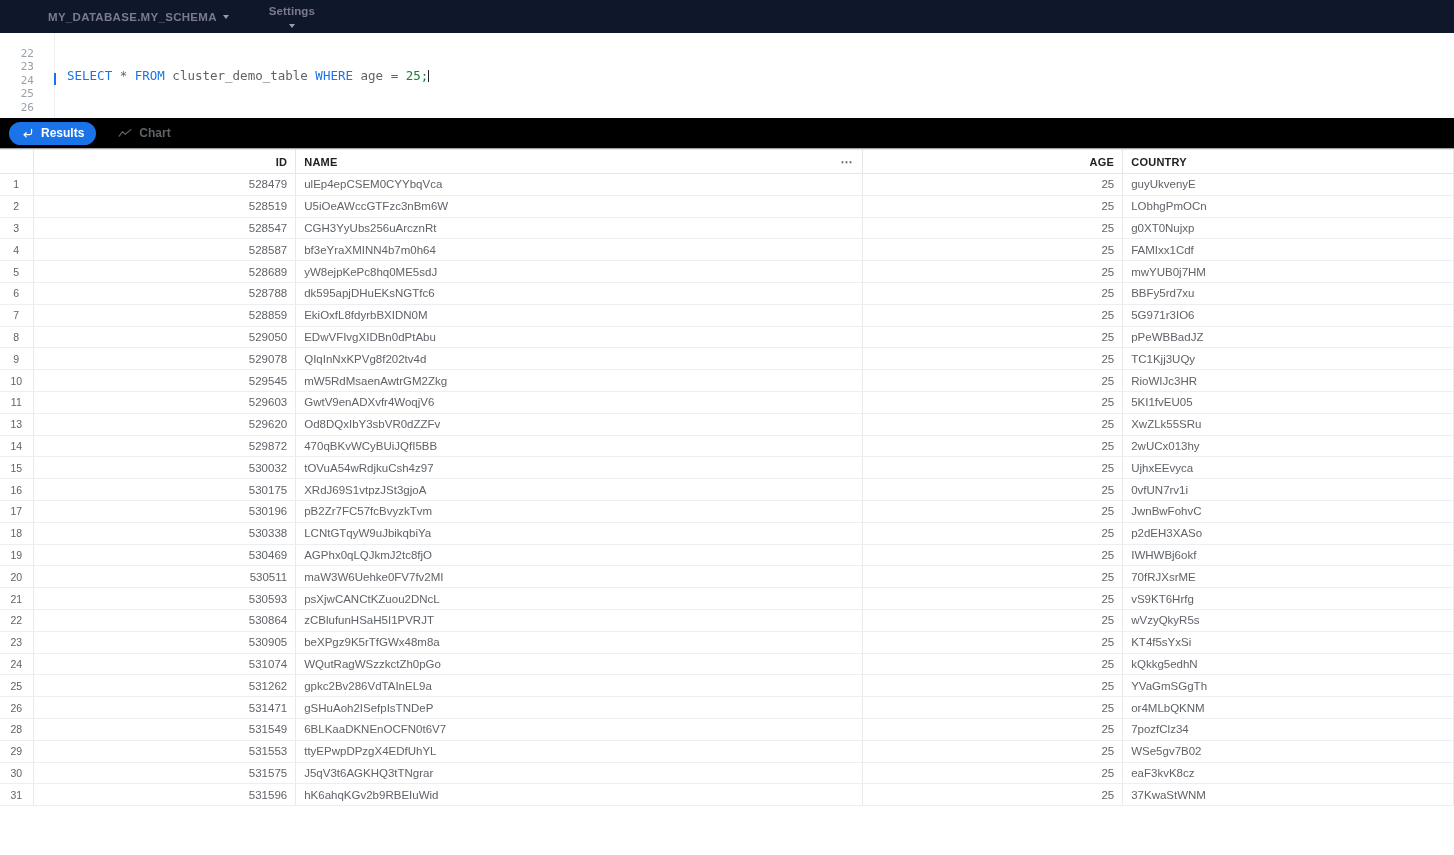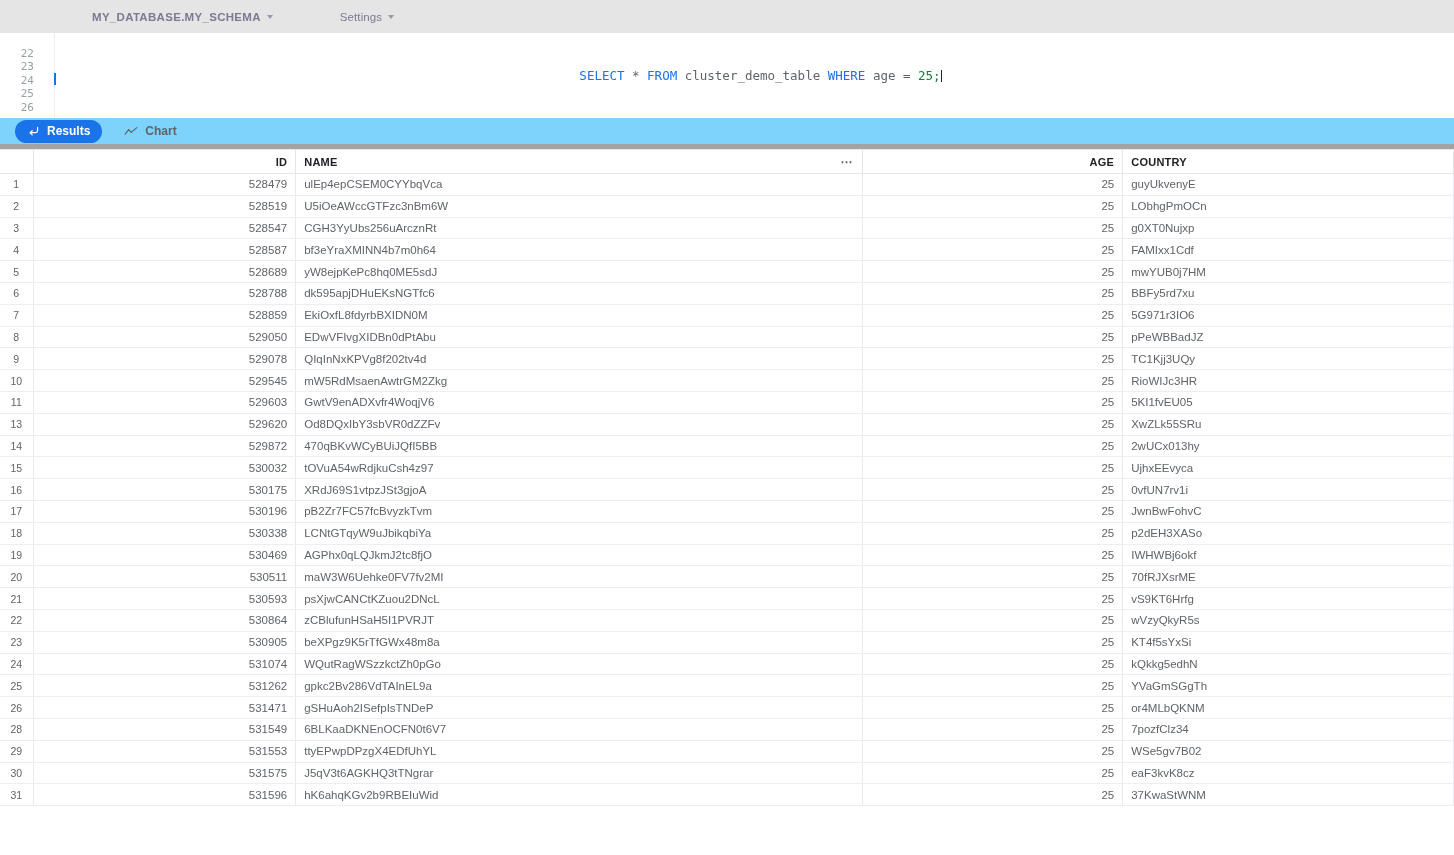--- a/index.html
+++ b/index.html
@@ -9,36 +9,35 @@
     background: #ffffff;
     font-family: "Liberation Sans", sans-serif;
     overflow: hidden;
   }
 
   
   .toolbar {
     height: 33px;
     display: flex;
     align-items: center;
-    padding-left: 92px;
-    background: #e5e5e5;
+    padding-left: 48px;
+    background: #0f172a;
     font-size: 11.5px;
     letter-spacing: 0.3px;
-    gap: 27px;
   }
   .tb-item {
     display: flex;
     align-items: center;
     gap: 6px;
     color: #7b7a92;
     font-weight: 600;
     cursor: pointer;
     white-space: nowrap;
   }
-  .tb-item.settings { margin-left: 40px; font-weight: 400; letter-spacing: 0.1px; }
+  .tb-item.settings { margin-left: 40px; font-weight: 700; letter-spacing: 0.1px; flex-direction: column; }
   .caret {
     width: 0; height: 0;
     border-left: 3.5px solid transparent;
     border-right: 3.5px solid transparent;
     border-top: 4px solid #9a99ad;
     display: inline-block;
     margin-top: 1px;
   }
 
   
@@ -60,21 +59,20 @@
     font-size: 11px;
     font-family: "DejaVu Sans Mono", monospace;
   }
   .gutter div { height: 13.5px; line-height: 13.5px; }
   .gutter div.ghost { visibility: hidden; }
   .code-area {
     position: absolute;
     left: 54px; top: 0; right: 0; bottom: 0;
     border-left: 1px solid #eceff1;
     padding-left: 12px;
-    text-align: center;
   }
   .code-line { height: 13.5px; line-height: 13.5px; white-space: pre; }
   .code-line.clipped { height: 9px; line-height: 9px; overflow: hidden; opacity: .45; }
   .kw { color: #1a73e8; }
   .plain { color: #5f6368; }
   .num { color: #188038; }
   .cursor-bar {
     position: absolute;
     left: 54px;
     width: 2px;
@@ -89,23 +87,23 @@
     vertical-align: -2px;
     margin-left: 0px;
   }
 
   
   .tabs-bar {
     height: 31px;
     display: flex;
     align-items: center;
     gap: 10px;
-    padding-left: 15px;
-    background: #7dd3fc;
-    border-bottom: 5px solid #a3a3a3;
+    padding-left: 9px;
+    background: #000000;
+    border-bottom: 1px solid #a3a3a3;
   }
   .tab {
     display: flex;
     align-items: center;
     gap: 7px;
     height: 23px;
     padding: 0 12px;
     border-radius: 13px;
     font-size: 12px;
     font-weight: 600;

